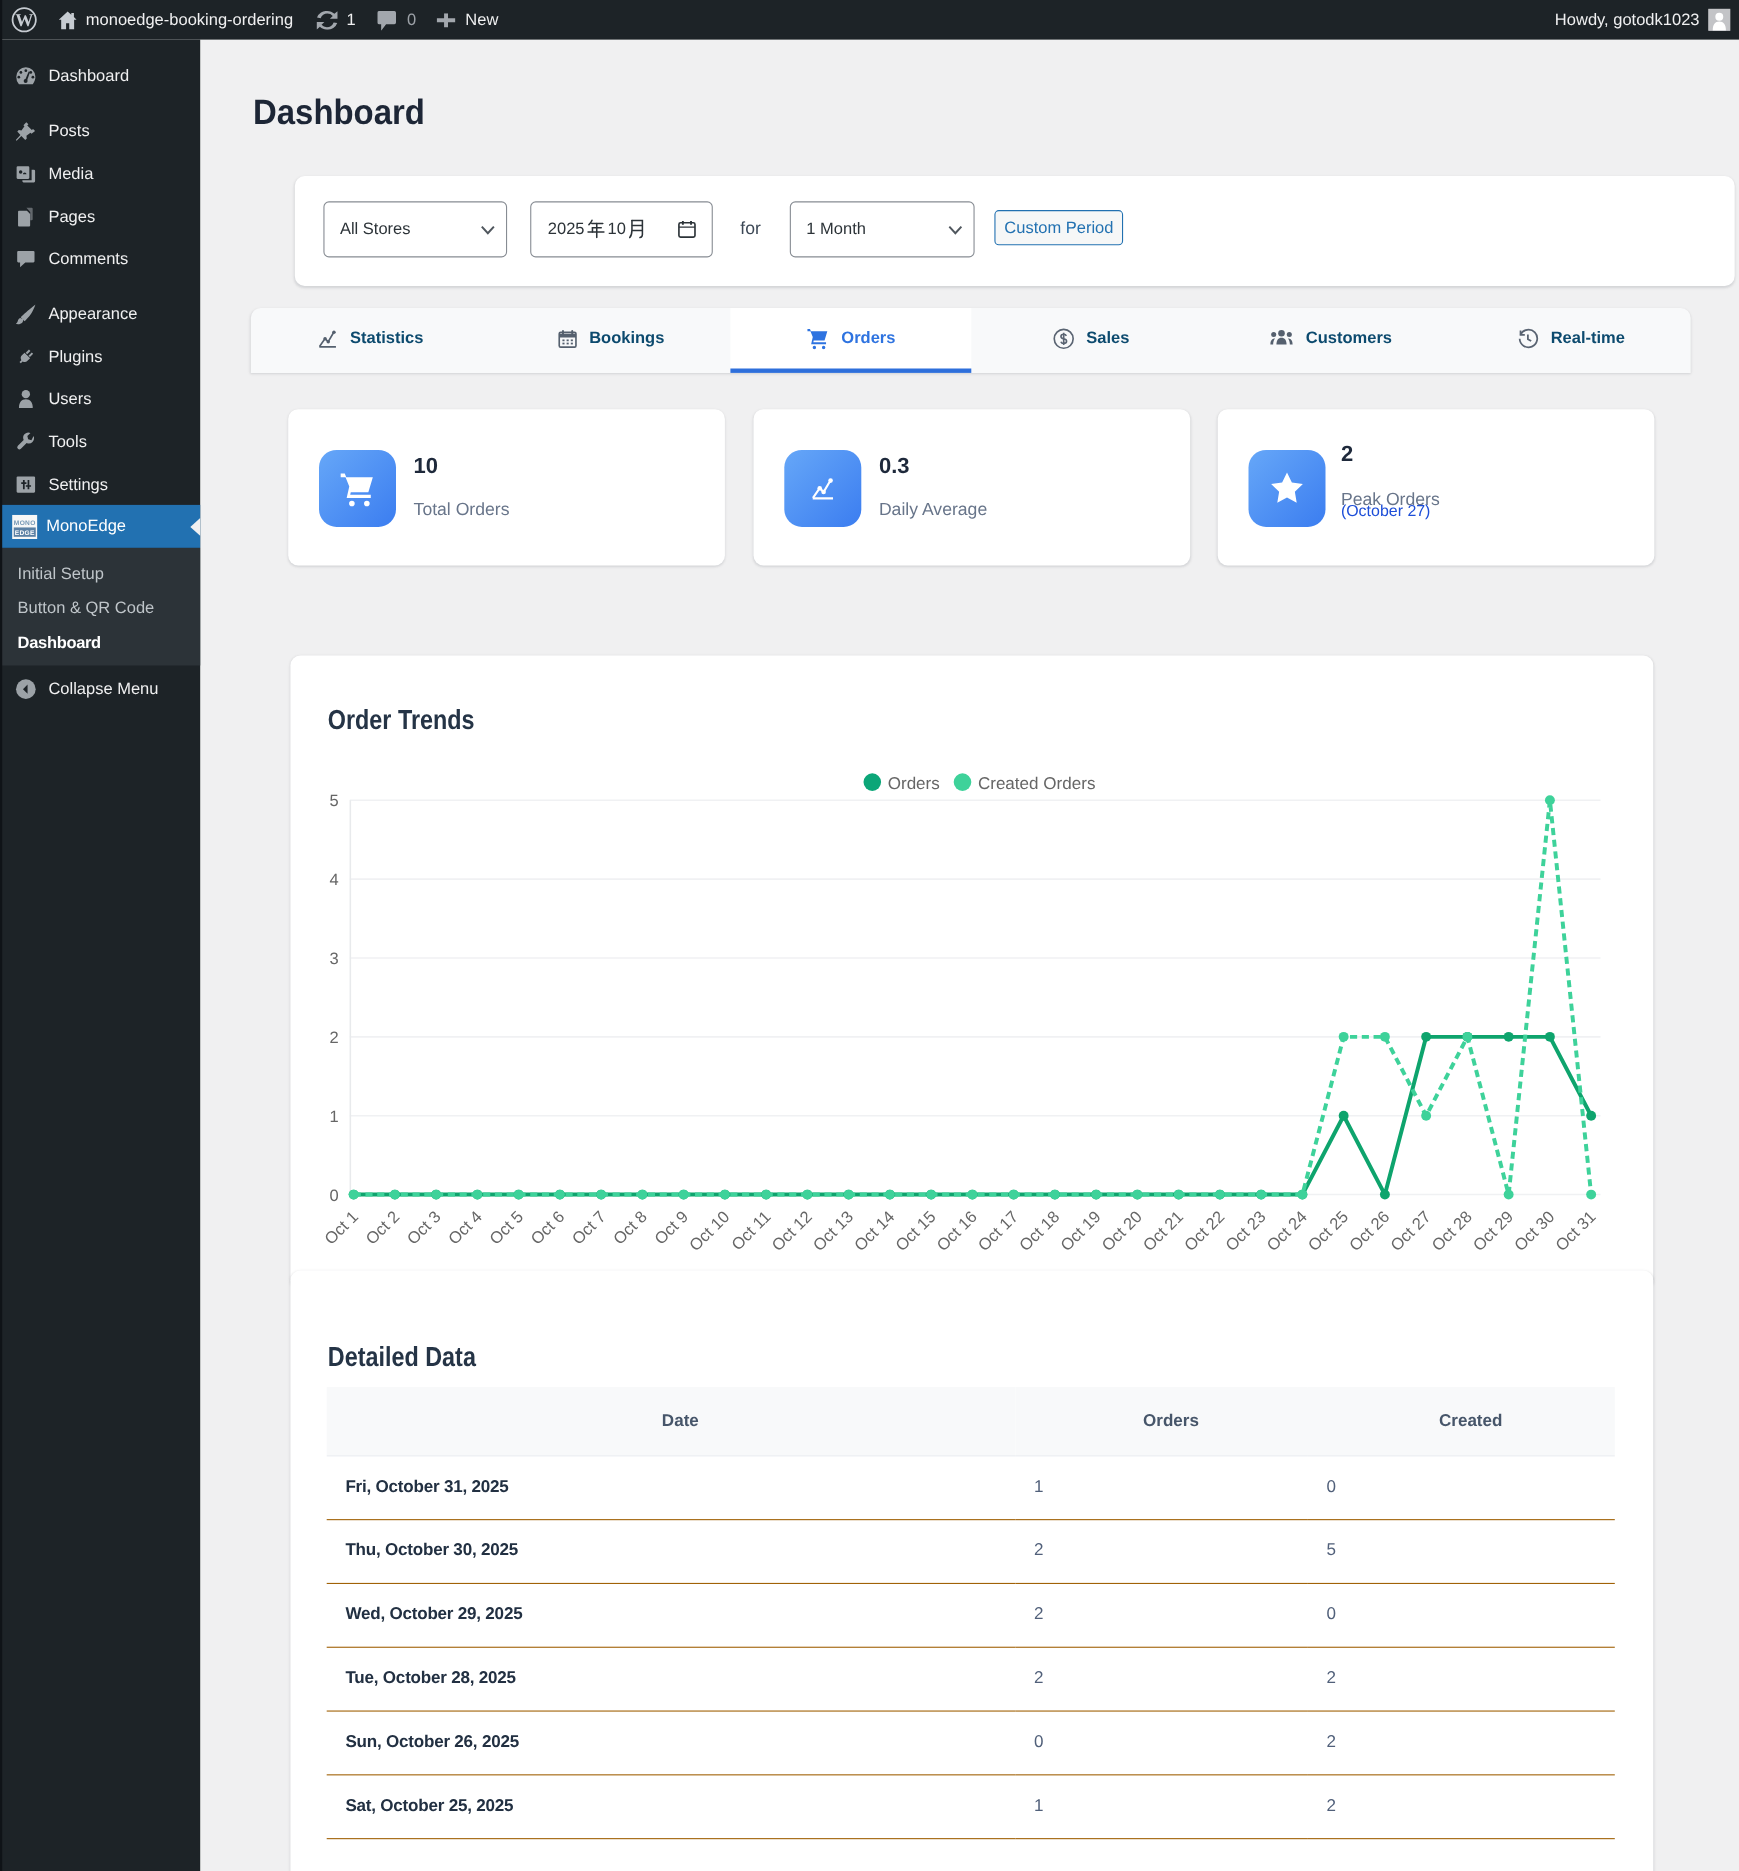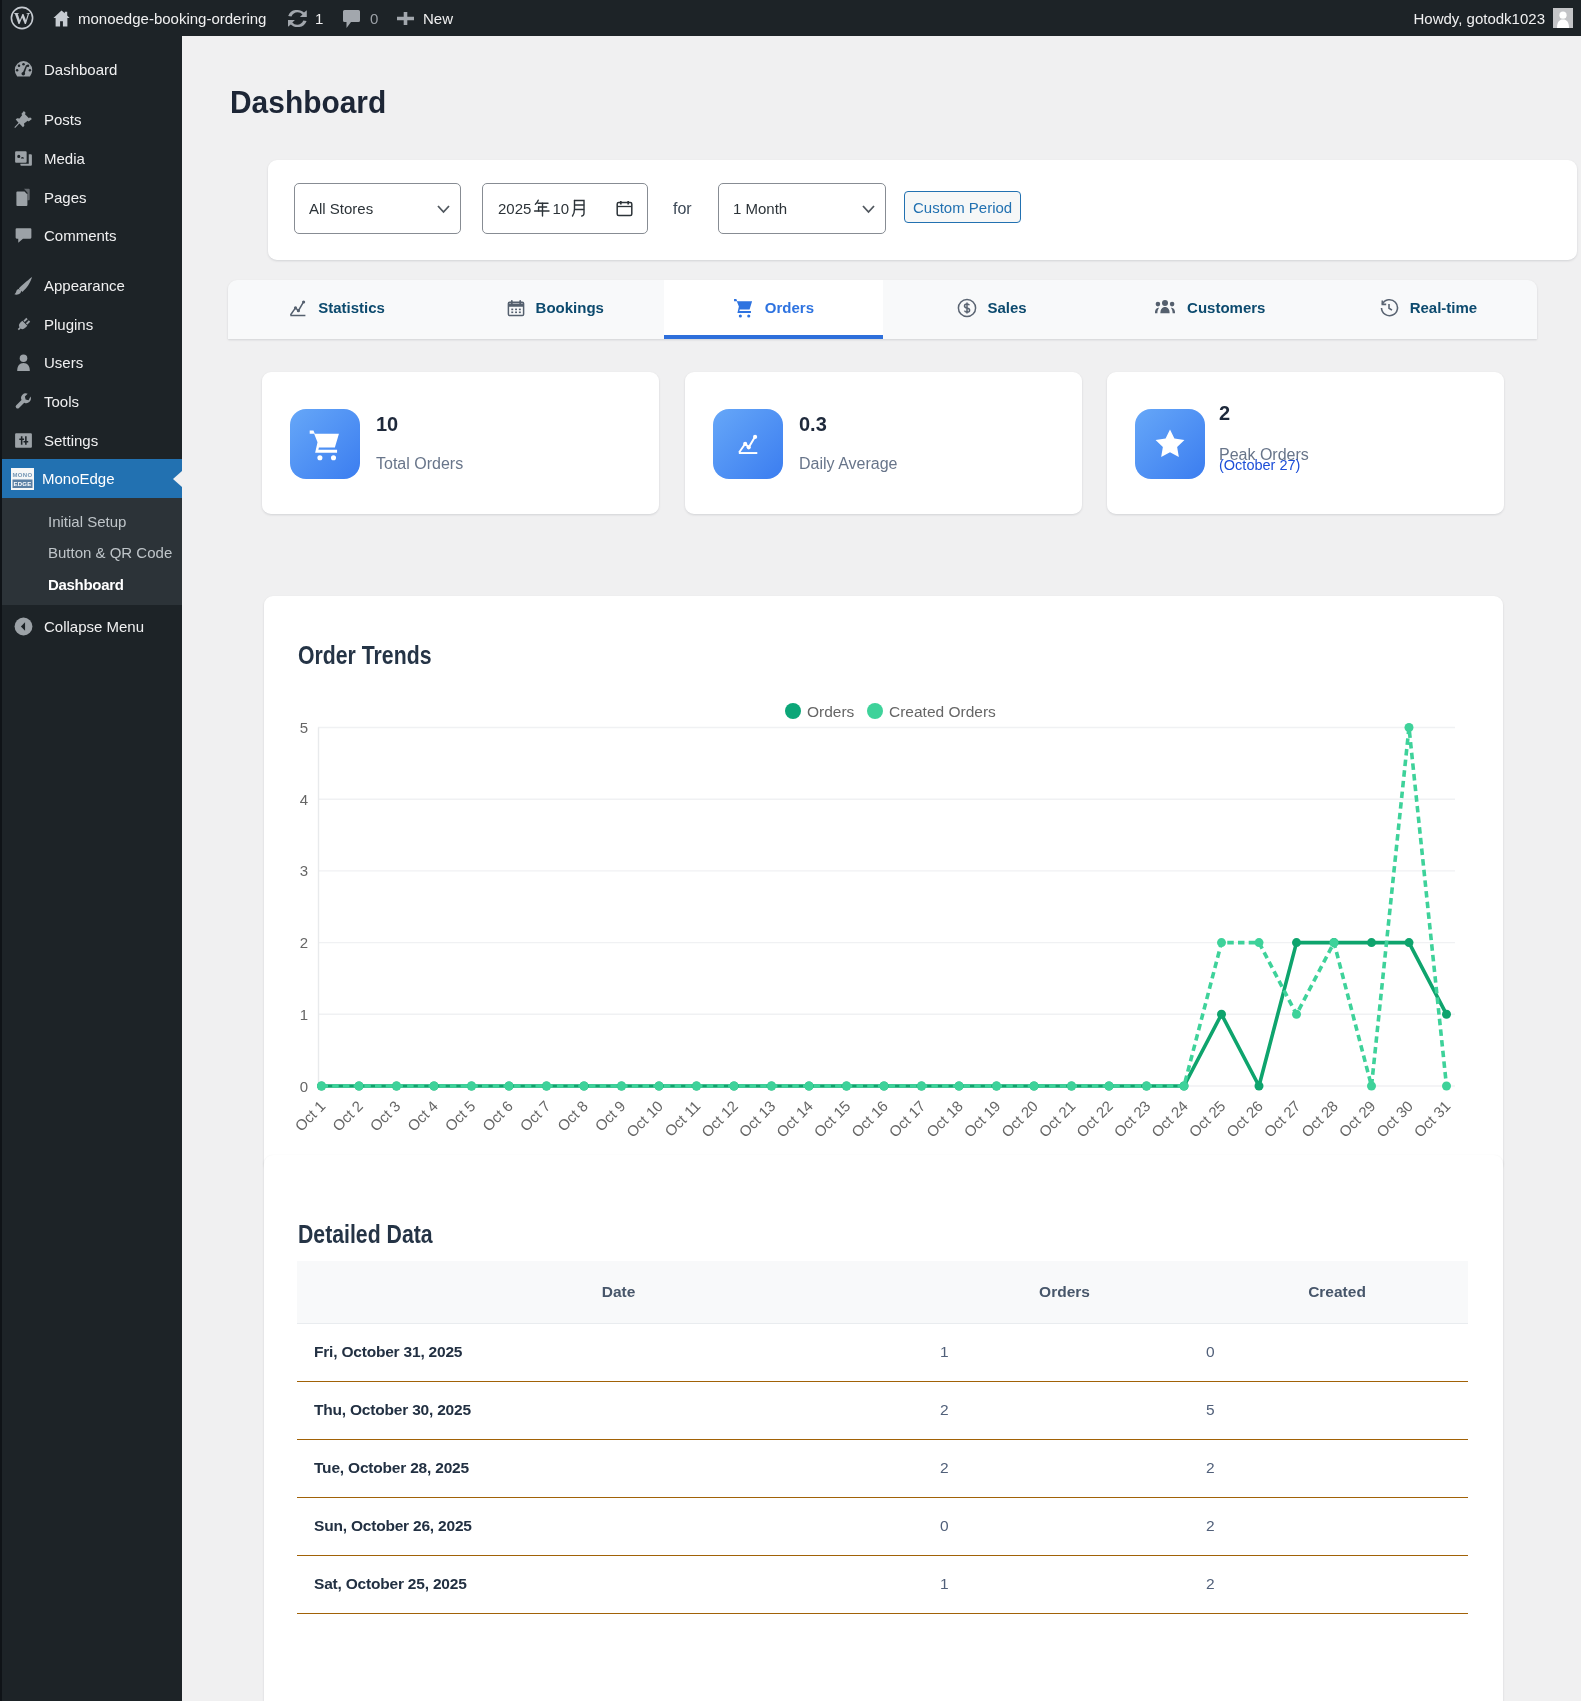--- a/index.html
+++ b/index.html
@@ -12,21 +12,21 @@
 .avatar { position:absolute; right:8px; top:8px; width:20px; height:20px; background:#c3c4c7; overflow:hidden; }
 
 
 #sidebar { position:absolute; left:0; top:36px; width:182px; height:1665px; background:#1d2327; z-index:40; }
 .menu-item { display:flex; align-items:center; height:38.6px; color:#f0f0f1; font-size:15px; }
 .menu-item .mi { width:21px; height:21px; margin:0 10px 0 13px; color:#9ca2a7; flex:none; }
 .menu-sep { height:11.4px; }
 .mono-item { background:#2271b1; color:#fff; position:relative; }
 .mono-item .arrow { position:absolute; right:0; top:50%; margin-top:-8px; width:0; height:0; border-top:8px solid transparent; border-bottom:8px solid transparent; border-right:9px solid #f0f0f1; }
 #submenu { background:#2c3338; padding:7.5px 0 5px 0; }
-.sub-item { display:block; height:31.5px; line-height:31.5px; padding-left:16px; color:#bfc5c9; font-size:15px;margin-left:32px; }
+.sub-item { display:block; height:31.5px; line-height:31.5px; padding-left:16px; color:#bfc5c9; font-size:15px; }
 .sub-item.current { color:#fff; font-weight:bold; letter-spacing:-0.3px; }
 .collapse { margin-top:2px; }
 
 
 #content { position:absolute; left:182px; top:36px; width:1399px; height:1665px; background:#f0f0f1; }
 h1.pagetitle { position:absolute; left:48px; top:48px; font-size:32px; font-weight:700; color:#1d2636; transform:scaleX(0.935); transform-origin:0 0; white-space:nowrap; }
 
 .card { position:absolute; background:#fff; border-radius:9px; box-shadow:0 1px 2px rgba(16,24,40,.05), 0 1px 3px rgba(16,24,40,.08); }
 
 
@@ -421,20 +421,25 @@
             <td class="d">Fri, October 31, 2025</td>
             <td class="n">1</td>
             <td class="n">0</td>
           </tr>
       <tr>
             <td class="d">Thu, October 30, 2025</td>
             <td class="n">2</td>
             <td class="n">5</td>
           </tr>
       <tr>
+            <td class="d">Wed, October 29, 2025</td>
+            <td class="n">2</td>
+            <td class="n">0</td>
+          </tr>
+      <tr>
             <td class="d">Tue, October 28, 2025</td>
             <td class="n">2</td>
             <td class="n">2</td>
           </tr>
       <tr>
             <td class="d">Sun, October 26, 2025</td>
             <td class="n">0</td>
             <td class="n">2</td>
           </tr>
       <tr>

